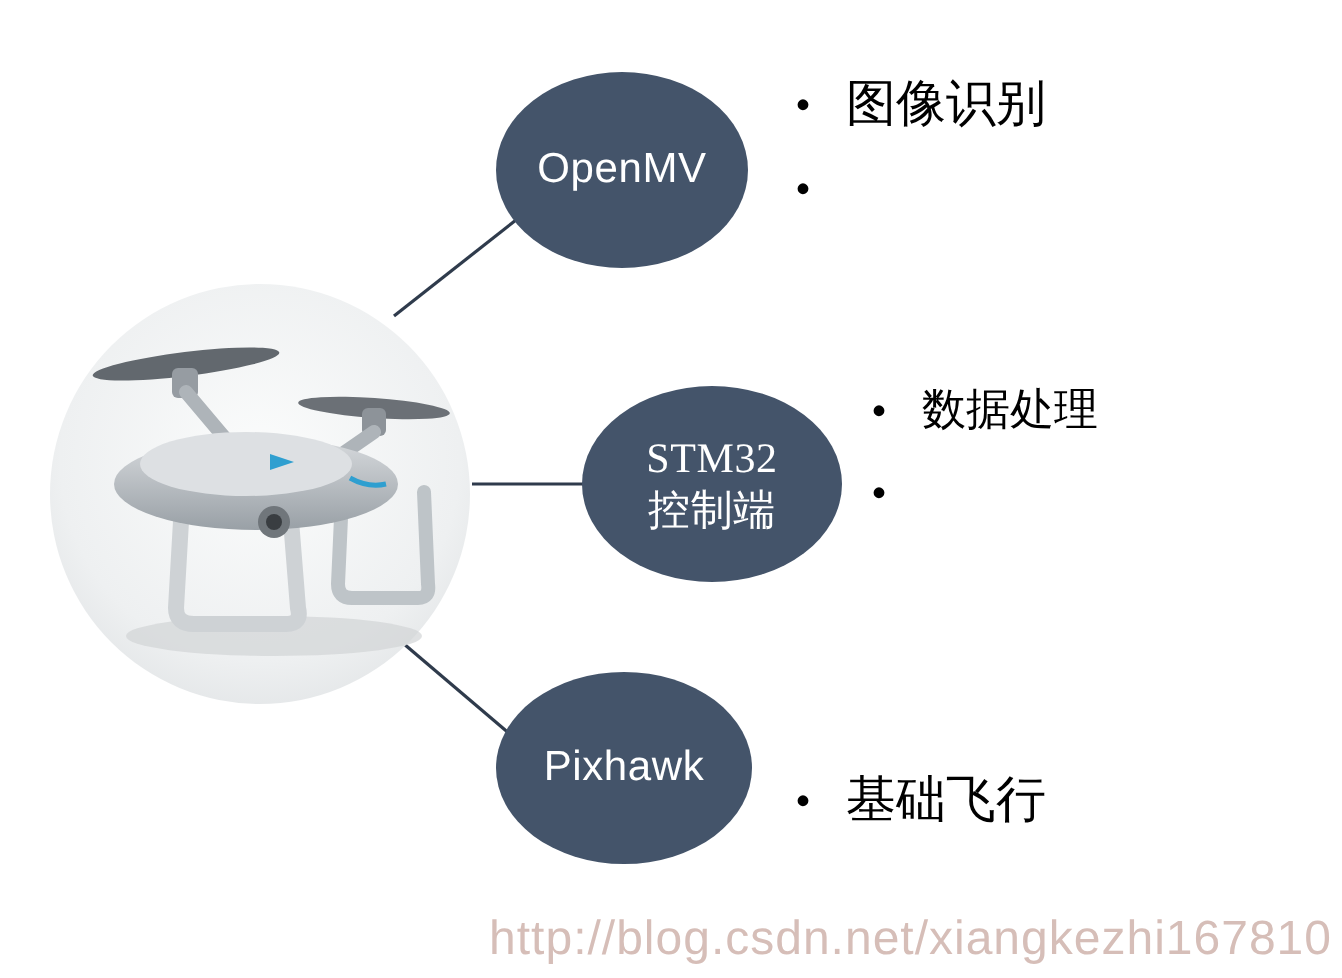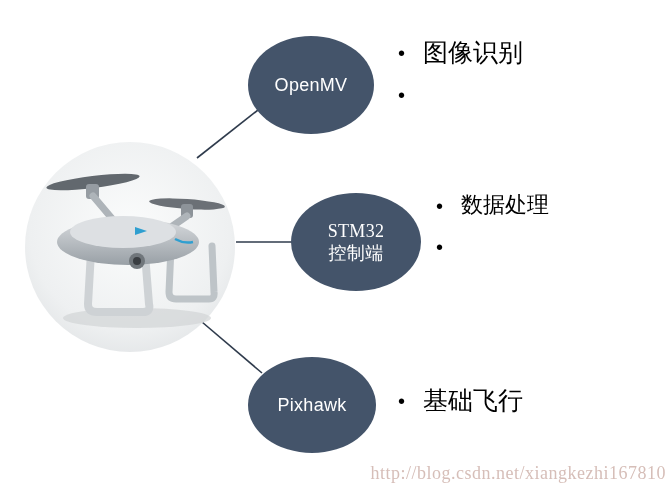--- a/index.html
+++ b/index.html
@@ -43,27 +43,27 @@
     position: absolute;
     background: var(--node-fill, #44546A);
     border-radius: 50%;
     display: flex;
     align-items: center;
     justify-content: center;
     text-align: center;
     color: var(--node-text, #ffffff);
   }
   .node .node-label {
-    font-size: 18px;
+    font-size: 21px;
     line-height: 1.25;
     letter-spacing: 0.3px;
   }
   .node-openmv  { left: 248px; top: 36px;  width: 126px; height: 98px; }
   .node-stm32   { left: 291px; top: 193px; width: 130px; height: 98px; }
-  .node-pixhawk { left: 248px; top: 357px; width: 128px; height: 96px; }
+  .node-pixhawk { left: 248px; top: 336px; width: 128px; height: 96px; }
   .node-stm32 .node-label { width: 74px; font-family: Liberation Serif, serif; }
 
   
   .bullet-group { position: absolute; }
   .bullet-row {
     display: flex;
     align-items: center;
     color: var(--bullet-text, #000000);
   }
   .bullet-mark {
@@ -82,22 +82,22 @@
   .bullets-middle { left: 436px; top: 192px; }
   .bullets-middle .bullet-row { margin-bottom: 19px; }
   .bullets-middle .bullet-text { font-size: 22px; }
   .bullets-bottom { left: 398px; top: 386px; }
 
   
   .watermark {
     position: absolute;
     right: 5px;
     bottom: 5px;
-    font-family: Liberation Serif, serif;
-    font-size: 18px;
+    font-family: Liberation Sans, sans-serif;
+    font-size: 24px;
     letter-spacing: 0.5px;
     color: var(--watermark, #d6beb8);
     white-space: nowrap;
     text-align: center;
   }
 </style>
 </head>
 <body>
 
 <div id="canvas">

